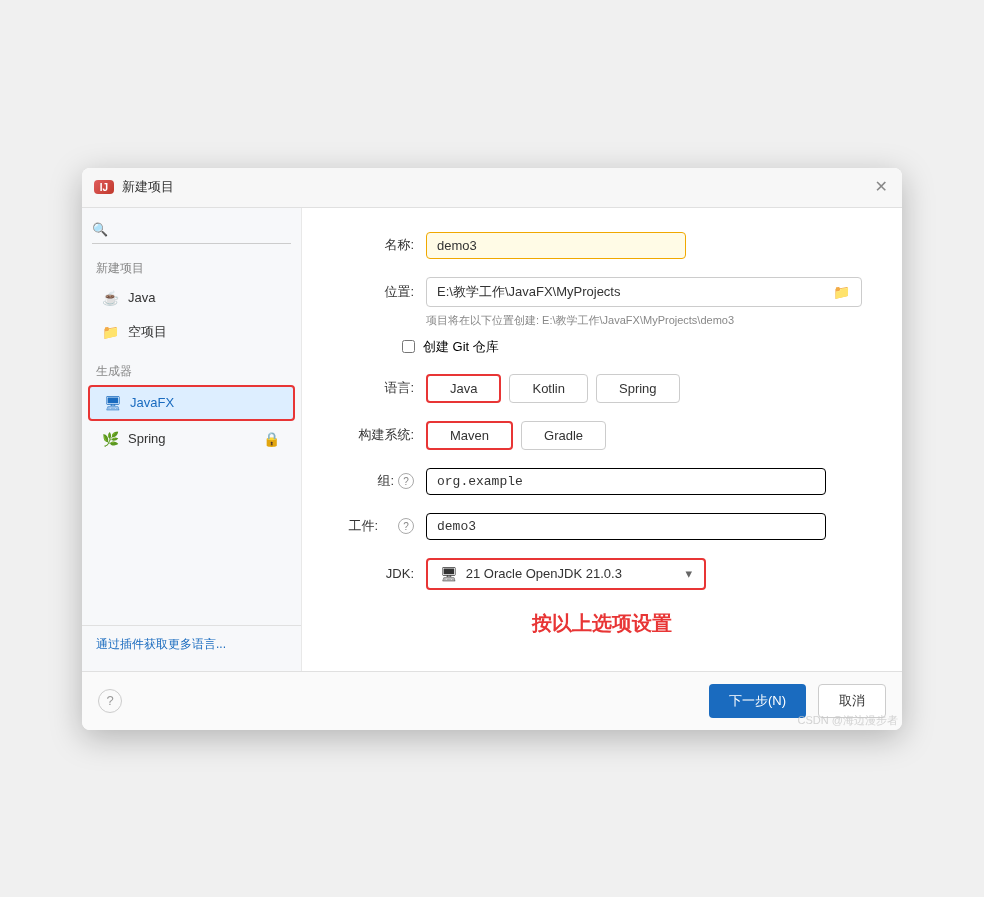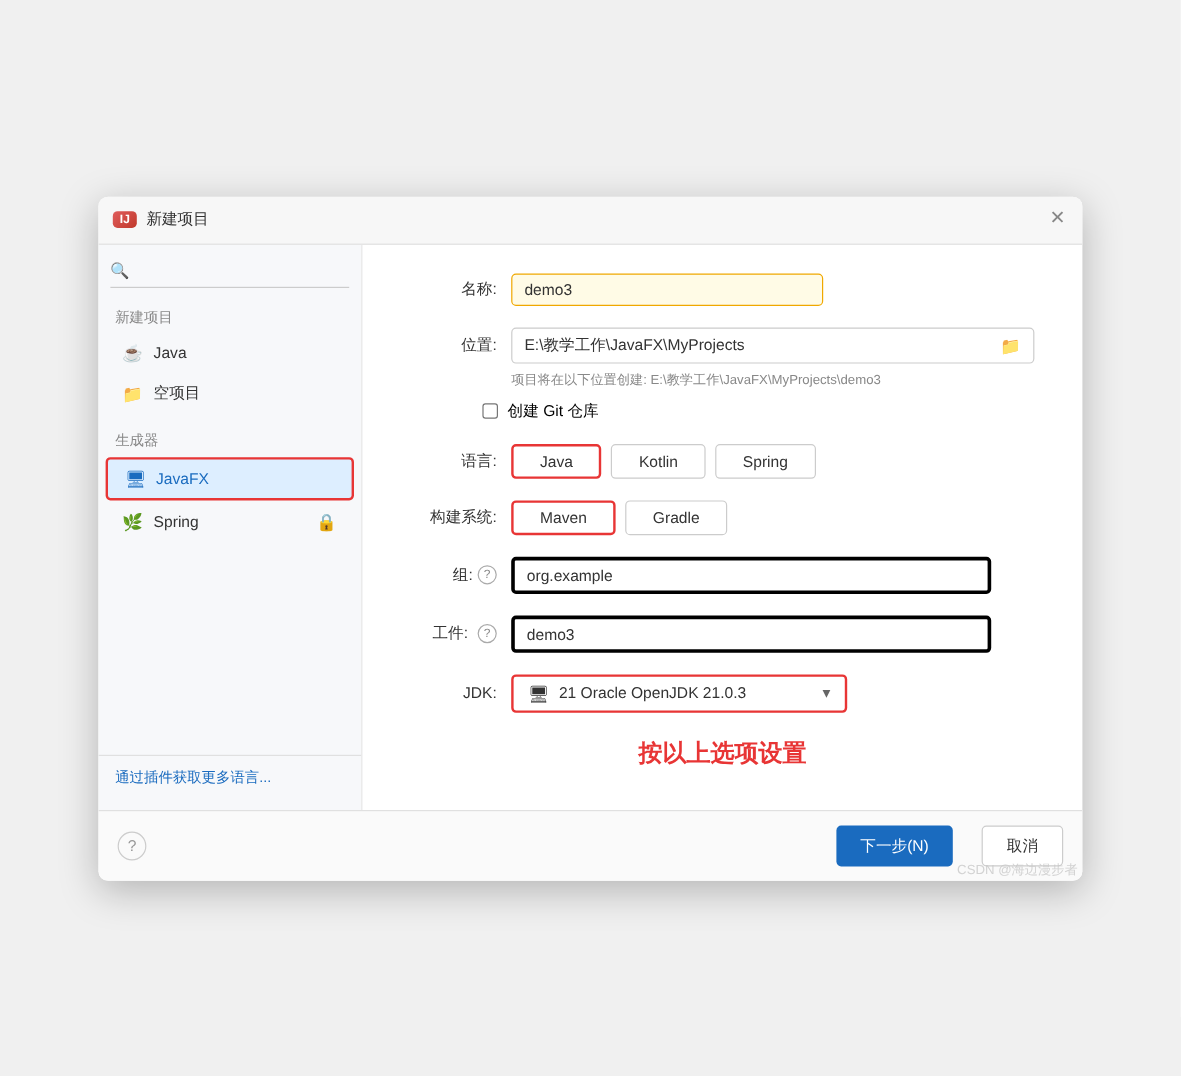--- a/index.html
+++ b/index.html
@@ -163,28 +163,29 @@
       border: 1px solid #f0a800;
       border-radius: 4px;
       padding: 5px 10px;
       font-size: 13px;
       color: #333;
       outline: none;
       width: 260px;
       background: #fffbe6;
     }
     .form-input-normal {
-      border: 3px solid #000000;
+      border: 1px solid #000000;
       border-radius: 4px;
       padding: 5px 10px;
       font-size: 13px;
       color: #333;
       outline: none;
       width: 400px;
       background: white;
+      font-family: Liberation Mono, monospace;
     }
     .form-input-folder {
       display: flex;
       align-items: center;
       border: 1px solid #cccccc;
       border-radius: 4px;
       padding: 5px 10px;
       font-size: 13px;
       color: #333;
       background: white;
@@ -276,21 +277,21 @@
       height: 24px;
       border: 1px solid #ccc;
       border-radius: 50%;
       display: flex;
       align-items: center;
       justify-content: center;
       font-size: 13px;
     }
     .footer-right {
       display: flex;
-      gap: 24px;
+      gap: 12px;
       margin-left: 48px;
     }
     .btn-next {
       background: #1a6bbf;
       color: white;
       border: none;
       border-radius: 4px;
       padding: 7px 20px;
       font-size: 13px;
       cursor: pointer;
@@ -412,21 +413,21 @@
 
       <div class="form-row">
         <span class="form-label" style="display:flex;align-items:center;justify-content:flex-end;gap:4px;">
           <span>组:</span>
           <span style="color:#888;border:1px solid #aaa;border-radius:50%;width:16px;height:16px;display:inline-flex;align-items:center;justify-content:center;font-size:10px;">?</span>
         </span>
         <input class="form-input-normal" type="text" value="org.example" style="">
       </div>
 
       <div class="form-row">
-        <span class="form-label" style="display:flex;align-items:center;justify-content:flex-end;gap:8px;">
+        <span class="form-label" style="display:flex;align-items:center;justify-content:flex-end;gap:20px;">
           <span>工件:</span>
           <span style="color:#888;border:1px solid #aaa;border-radius:50%;width:16px;height:16px;display:inline-flex;align-items:center;justify-content:center;font-size:10px;">?</span>
         </span>
         <input class="form-input-normal" type="text" value="demo3" style="">
       </div>
 
       <div class="form-row">
         <span class="form-label">JDK:</span>
         <div class="jdk-dropdown">
           <div class="jdk-dropdown-left">

